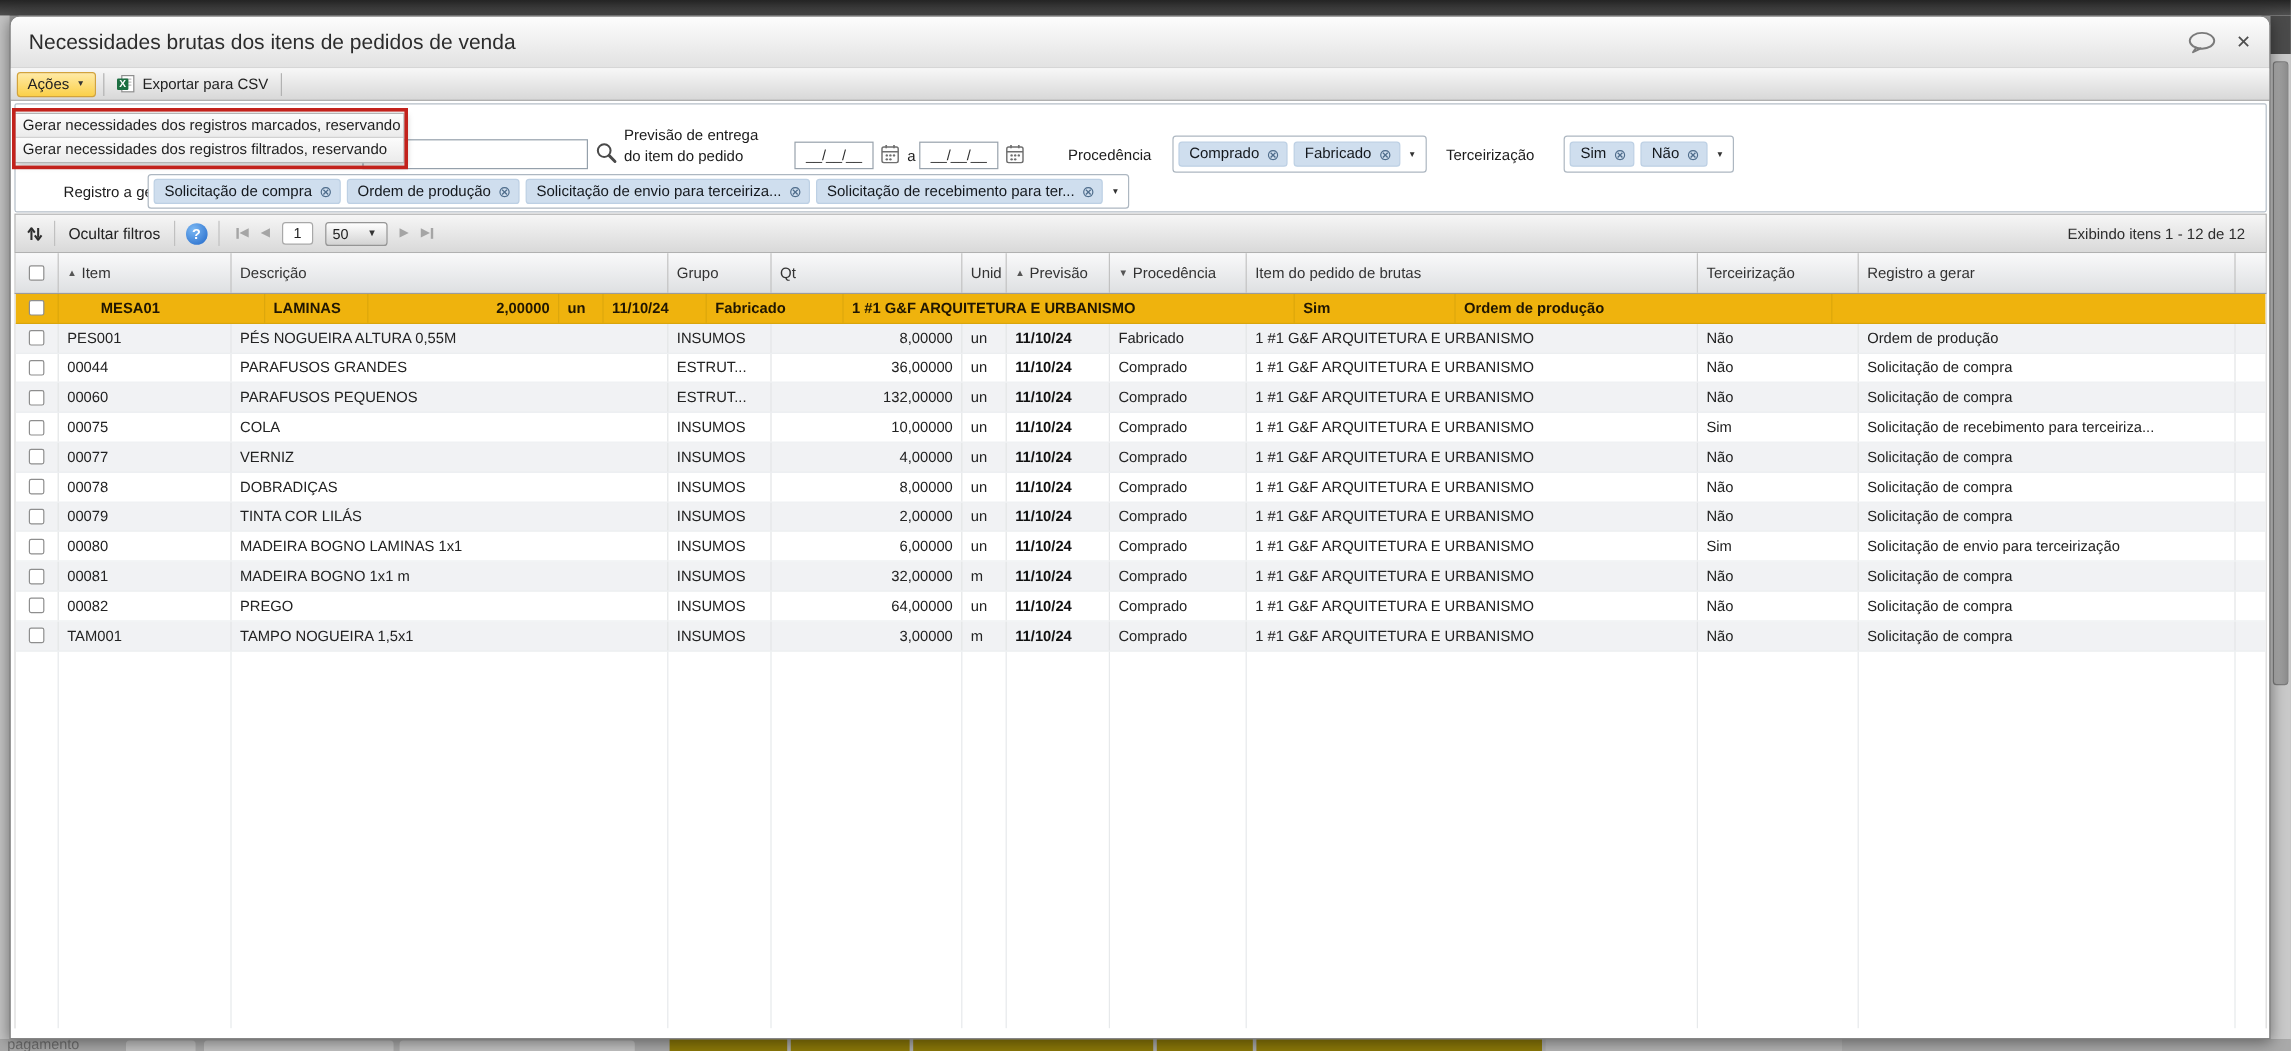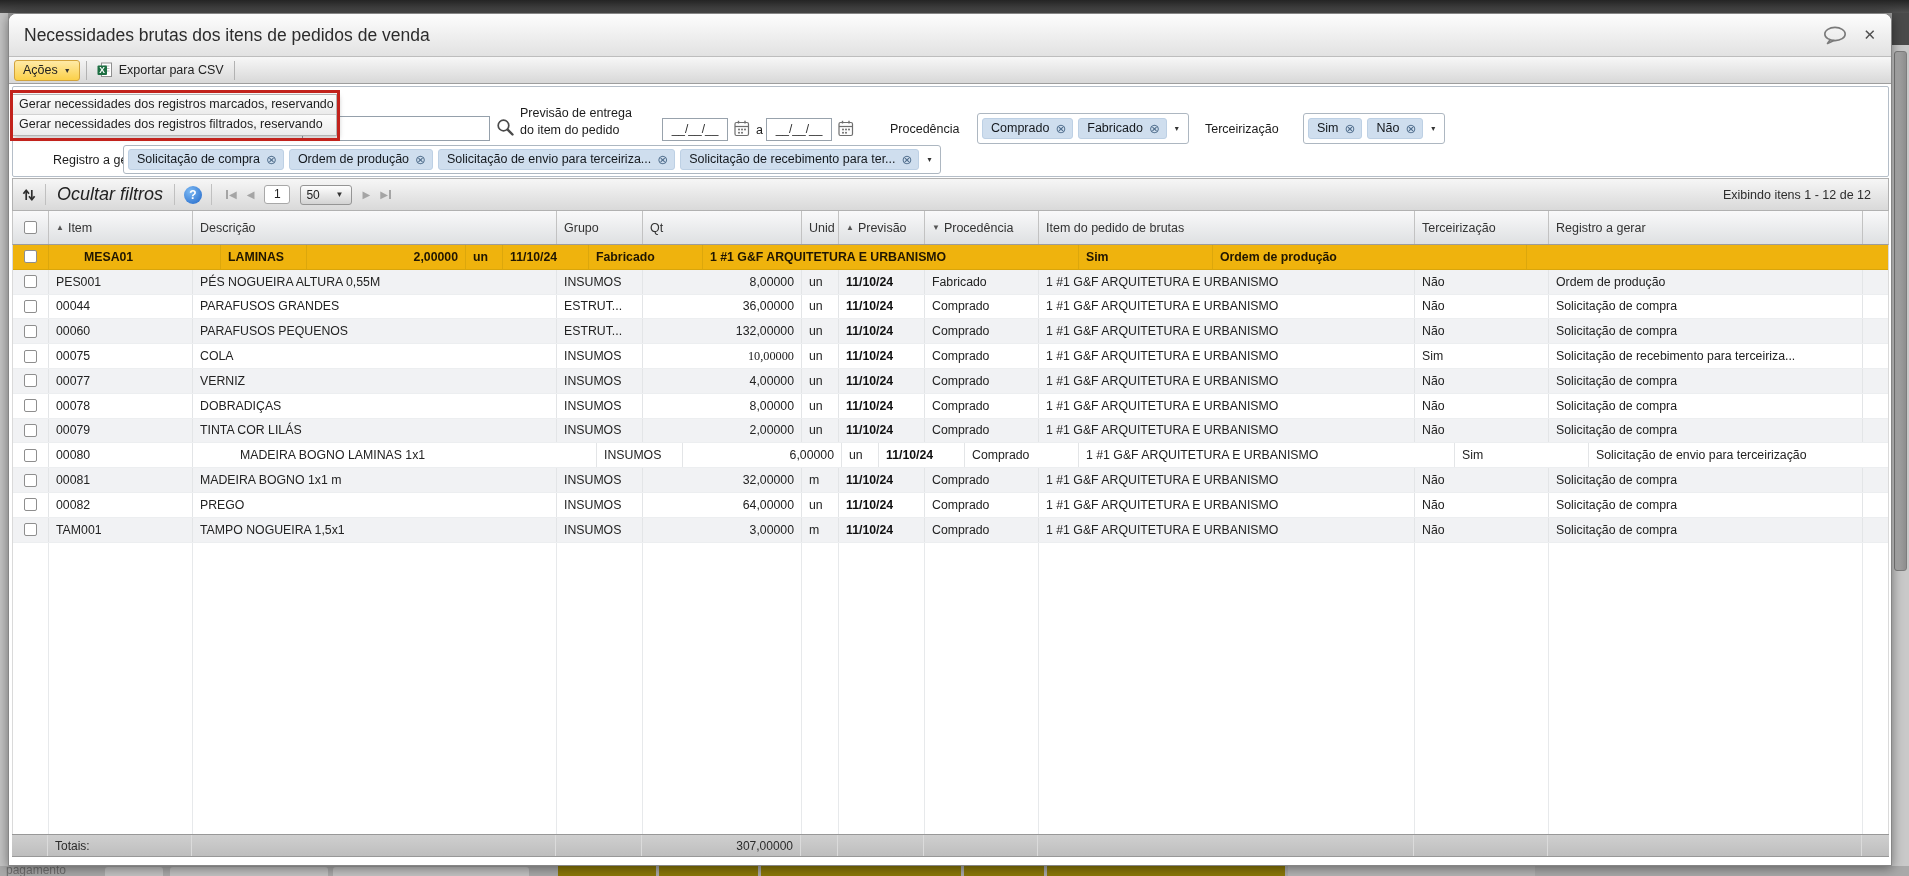--- a/index.html
+++ b/index.html
@@ -44,21 +44,21 @@
 .datebox { position:absolute; top:31px; width:66px; height:23px; border:1px solid #98a2ac; background:#fff; font-size:12px; color:#2b2b2b; text-align:center; line-height:21px; }
 .calicon { position:absolute; top:33px; }
 .tagcont { position:absolute; display:flex; align-items:center; gap:5px; background:#fff; border:1px solid #adb7c1; border-radius:3px; padding:0 6px 0 4px; height:31px; }
 .pill { display:flex; align-items:center; gap:6px; background:#cfdeee; border:1px solid #bdd0e4; border-radius:3px; padding:2px 6px 3px 8px; font-size:12.5px; color:#14181d; white-space:nowrap; }
 .pill-x { font-size:13px; color:#4e6c8b; line-height:11px; }
 .dd-arrow { font-size:8px; color:#333; padding:0 3px; }
 
 .grid { position:absolute; left:3px; top:164px; width:1877px; bottom:8px; display:flex; flex-direction:column; }
 .gtoolbar { height:33px; background:linear-gradient(#f6f6f6,#d9d9d9); border:1px solid #b1b1b1; display:flex; align-items:center; padding:0 9px; flex-shrink:0; }
 .gt-sep { width:1px; height:21px; background:#c0c0c0; margin:0 9px; }
-.hidefilters { font-size:18px; color:#222; padding:0 2px;font-style:italic; }
+.hidefilters { font-size:13px; color:#222; padding:0 2px; }
 .helpicon { width:18px; height:18px; border-radius:50%; background:radial-gradient(circle at 35% 30%,#7cb9f4,#1f66c8); color:#fff; font-size:12px; font-weight:bold; text-align:center; line-height:18px; }
 .pgbtn { display:flex; align-items:center; color:#a5a5a5; font-size:10px; margin:0 5px; gap:1px; }
 .pgbar { width:2px; height:9px; background:#a5a5a5; }
 .pageno { width:26px; height:19px; background:#fff; border:1px solid #a8a8a8; border-radius:3px; text-align:center; line-height:17px; font-size:12px; color:#222; margin:0 5px; }
 .pagesize { width:52px; height:20px; border:1px solid #959595; border-radius:3px; background:linear-gradient(#fefefe,#d3d3d3); display:flex; align-items:center; padding:0 5px; font-size:12px; color:#222; margin:0 5px; }
 .pagesize .dd-arrow { margin-left:auto; }
 .showing { margin-left:auto; font-size:12.5px; color:#2d2d2d; padding-right:8px; }
 
 .thead { height:34px; display:flex; background:linear-gradient(#f9f9fa,#dee0e2); border-bottom:1px solid #9c9c9c; border-left:1px solid #c6c6c6; border-right:1px solid #c6c6c6; flex-shrink:0; }
 .th { display:flex; align-items:center; padding-left:7px; font-size:12.5px; color:#333; border-right:1px solid #c2c2c2; flex-shrink:0; overflow:hidden; white-space:nowrap; }
@@ -366,21 +366,21 @@
           <div class="td c-terc" style="width: 134px;">Não</div>
           <div class="td c-reg" style="width: 314px;">Solicitação de compra</div>
         </div>
         <div class="tr">
           <div class="td c-cb cbcell" style="width: 36px;">
             <div class="checkbox"></div>
           </div>
           <div class="td c-item" style="width: 144px;">00075</div>
           <div class="td c-desc" style="width: 364px;">COLA</div>
           <div class="td c-grupo" style="width: 86px;">INSUMOS</div>
-          <div class="td c-qt" style="width: 159px; font-family: Liberation Serif, serif;">10,00000</div>
+          <div class="td c-qt" style="width: 159px;">10,00000</div>
           <div class="td c-unid" style="width: 37px;">un</div>
           <div class="td c-prev" style="width: 86px;">11/10/24</div>
           <div class="td c-proc" style="width: 114px;">Comprado</div>
           <div class="td c-pedido" style="width: 376px;">1 #1 G&amp;F ARQUITETURA E URBANISMO</div>
           <div class="td c-terc" style="width: 134px;">Sim</div>
           <div class="td c-reg" style="width: 314px;">Solicitação de recebimento para terceiriza...</div>
         </div>
         <div class="tr stripe">
           <div class="td c-cb cbcell" style="width: 36px;">
             <div class="checkbox"></div>
@@ -424,21 +424,21 @@
           <div class="td c-proc" style="width: 114px;">Comprado</div>
           <div class="td c-pedido" style="width: 376px;">1 #1 G&amp;F ARQUITETURA E URBANISMO</div>
           <div class="td c-terc" style="width: 134px;">Não</div>
           <div class="td c-reg" style="width: 314px;">Solicitação de compra</div>
         </div>
         <div class="tr">
           <div class="td c-cb cbcell" style="width: 36px;">
             <div class="checkbox"></div>
           </div>
           <div class="td c-item" style="width: 144px;">00080</div>
-          <div class="td c-desc" style="width: 364px; margin-left: 40px;">MADEIRA BOGNO LAMINAS 1x1</div>
+          <div class="td c-desc" style="width: 364px;">MADEIRA BOGNO LAMINAS 1x1</div>
           <div class="td c-grupo" style="width: 86px;">INSUMOS</div>
           <div class="td c-qt" style="width: 159px;">6,00000</div>
           <div class="td c-unid" style="width: 37px;">un</div>
           <div class="td c-prev" style="width: 86px;">11/10/24</div>
           <div class="td c-proc" style="width: 114px;">Comprado</div>
           <div class="td c-pedido" style="width: 376px;">1 #1 G&amp;F ARQUITETURA E URBANISMO</div>
           <div class="td c-terc" style="width: 134px;">Sim</div>
           <div class="td c-reg" style="width: 314px;">Solicitação de envio para terceirização</div>
         </div>
         <div class="tr stripe">
@@ -493,29 +493,15 @@
           <div class="td" style="width: 86px;"></div>
           <div class="td" style="width: 159px;"></div>
           <div class="td" style="width: 37px;"></div>
           <div class="td" style="width: 86px;"></div>
           <div class="td" style="width: 114px;"></div>
           <div class="td" style="width: 376px;"></div>
           <div class="td" style="width: 134px;"></div>
           <div class="td" style="width: 314px;"></div>
         </div>
       </div>
-    <div class="totals">
-        <div class="ttd" style="width: 36px;"></div>
-        <div class="ttd" style="width: 144px;">Totais:</div>
-        <div class="ttd" style="width: 364px;"></div>
-        <div class="ttd" style="width: 86px;"></div>
-        <div class="ttd" style="width: 159px; justify-content: flex-end;">307,00000</div>
-        <div class="ttd" style="width: 37px;"></div>
-        <div class="ttd" style="width: 86px;"></div>
-        <div class="ttd" style="width: 114px;"></div>
-        <div class="ttd" style="width: 376px;"></div>
-        <div class="ttd" style="width: 134px;"></div>
-        <div class="ttd" style="width: 314px;"></div>
-        <div class="ttd" style="flex: 1 1 0%; border-right: none;"></div>
-      </div>
   </div>
 
 </div>
 
 </body></html>

